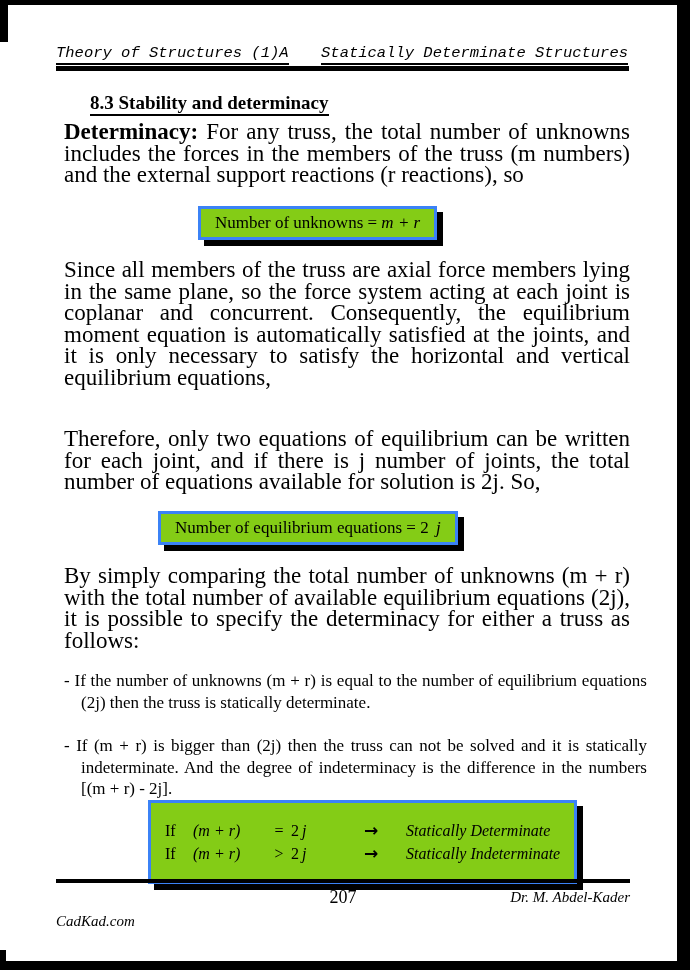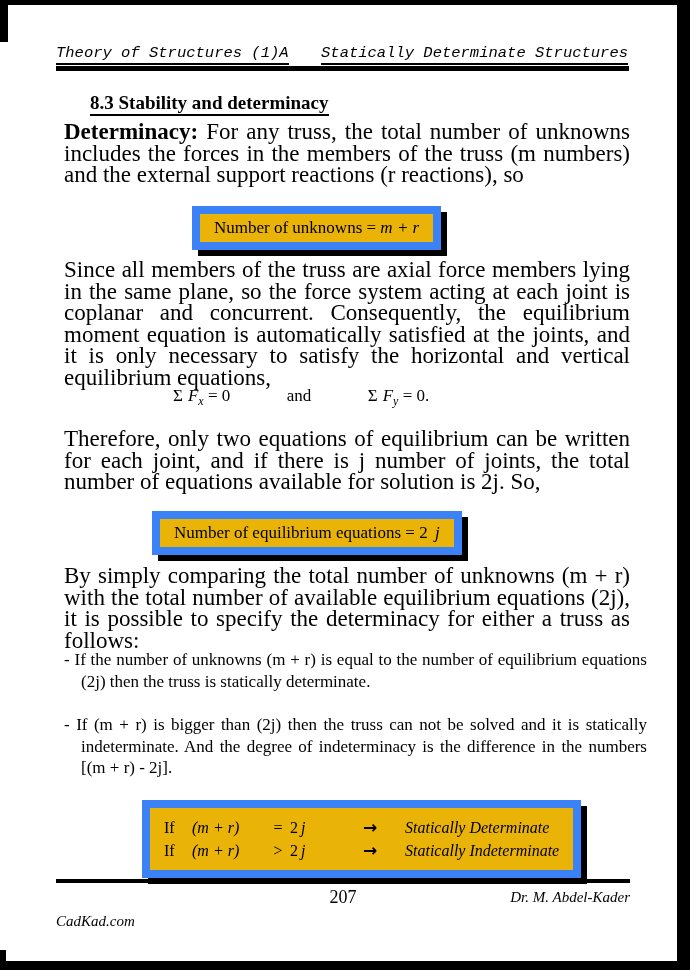--- a/index.html
+++ b/index.html
@@ -36,32 +36,33 @@
   }
   .lead-bold { font-weight:bold; }
   .it { font-style:italic; }
 
   .eq-line { position:absolute; left:173px; top:386px; font-size:17px; }
   .eq-line sub { font-style:italic; font-size:12px; }
   .eq-gap { display:inline-block; width:48px; }
   .eq-f { font-style:italic; margin-left:5px; }
 
   .box {
-    position:absolute; background:#eab308; border:8px solid #3b82f6;
+    position:absolute; background:#84cc16; border:3px solid #3b82f6;
     box-shadow:6px 6px 0 #000; padding:4px 14px; font-size:17px;
     white-space:nowrap;
+    margin-left:6px;
   }
   .box-unknowns  { left:192px; top:206px; }
   .box-equations { left:152px; top:511px; }
-  .box-rules     { left:142px; top:800px; padding:8px 14px; }
+  .box-rules     { left:142px; top:800px; padding:16px 14px; }
 
   .bullet {
     position:absolute; left:64px; width:566px;
     font-size:17px; line-height:21.6px; text-align:justify;
-    padding-left:17px; text-indent:-17px;
+    padding-left:17px; text-indent:-17px;margin-top:21px;
   }
 
   .rule-row { display:flex; align-items:baseline; font-size:16px; line-height:22px; }
   .rr-if   { width:28px; }
   .rr-expr { width:74px; font-style:italic; }
   .rr-op   { width:24px; text-align:center; }
   .rr-vnum { }
   .rr-vvar { font-style:italic; width:34px; padding-left:3px; }
   .rr-arrow{ width:70px; text-align:center; font-family:"DejaVu Sans",sans-serif; font-weight:bold; font-size:17px; }
   .rr-res  { font-style:italic; }
@@ -101,27 +102,20 @@
     <span class="lead-bold">Determinacy:</span><span> For any truss, the total number of unknowns includes the forces in the members of the truss (m numbers) and the external support reactions (r reactions), so</span>
   </div>
 
   <div class="box box-unknowns">
     <span>Number of unknowns =</span>
     <span class="it">m + r</span>
   </div>
 
   <div class="para" style="top:259px;">Since all members of the truss are axial force members lying in the same plane, so the force system acting at each joint is coplanar and concurrent. Consequently, the equilibrium moment equation is automatically satisfied at the joints, and it is only necessary to satisfy the horizontal and vertical equilibrium equations,</div>
 
-  <div class="eq-line">
-    <span><span>Σ</span><span class="eq-f">F</span><sub>x</sub><span> = 0</span></span>
-    <span class="eq-gap"></span>
-    <span>and</span>
-    <span class="eq-gap"></span>
-    <span><span>Σ</span><span class="eq-f">F</span><sub>y</sub><span> = 0.</span></span>
-  </div>
 
   <div class="para" style="top:428px;">Therefore, only two equations of equilibrium can be written for each joint, and if there is j number of joints, the total number of equations available for solution is 2j. So,</div>
 
   <div class="box box-equations">
     <span>Number of equilibrium equations = 2</span>
     <span class="it" style="margin-left:3px;">j</span>
   </div>
 
   <div class="para" style="top:565px;">By simply comparing the total number of unknowns (m + r) with the total number of available equilibrium equations (2j), it is possible to specify the determinacy for either a truss as follows:</div>
 

